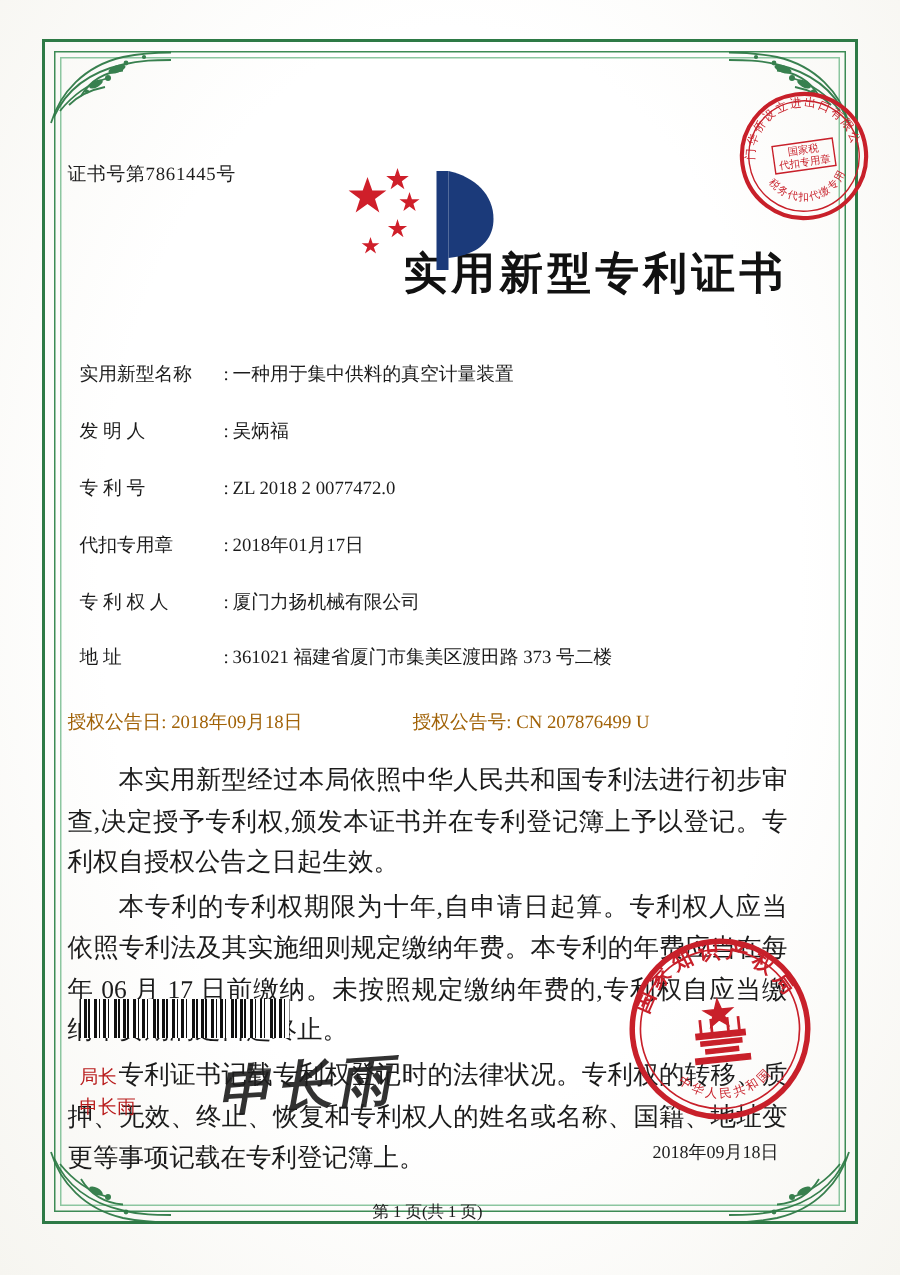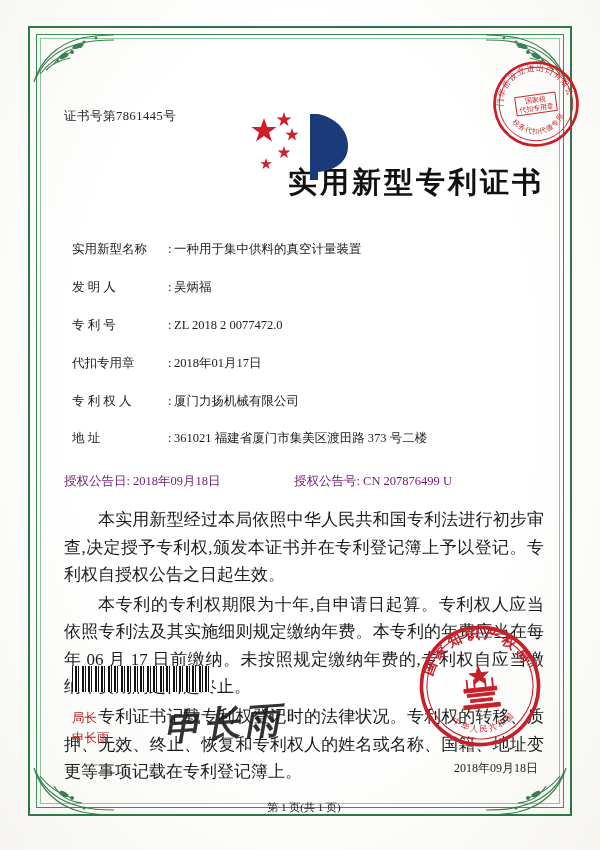--- a/index.html
+++ b/index.html
@@ -70,21 +70,21 @@
   }
   .corner svg { display:block; width:100%; height:100%; }
   .corner.tl { left: 30px;  top: 28px; }
   .corner.tr { right: 30px; top: 28px; transform: scaleX(-1); }
   .corner.bl { left: 30px;  bottom: 28px; transform: scaleY(-1); }
   .corner.br { right: 30px; bottom: 28px; transform: scale(-1,-1); }
 
   
   .content {
     position: absolute;
-    left: 64px;
+    left: 45px;
     top: 60px;
     width: 480px;
     height: 730px;
   }
 
   .cert-no {
     font-size: 12.5px;
     letter-spacing: .5px;
     color: #1d1d1d;
     margin-top: 48px;
@@ -130,21 +130,21 @@
   }
   .field-sep { width: 6px; flex: 0 0 6px; }
   .field-value { flex: 1 1 auto; }
 
   .grant-row {
     display: flex;
     align-items: baseline;
     font-size: 12.5px;
     margin-top: 26px;
     margin-bottom: 16px;
-    color: #701a75;
+    color: #a16207;
   }
   .grant-left { width: 230px; flex: 0 0 230px; }
   .grant-right { flex: 1 1 auto; }
 
   
   .paras {
     margin-top: 16px;
     font-size: 17px;
     line-height: 1.62;
     text-align: justify;

